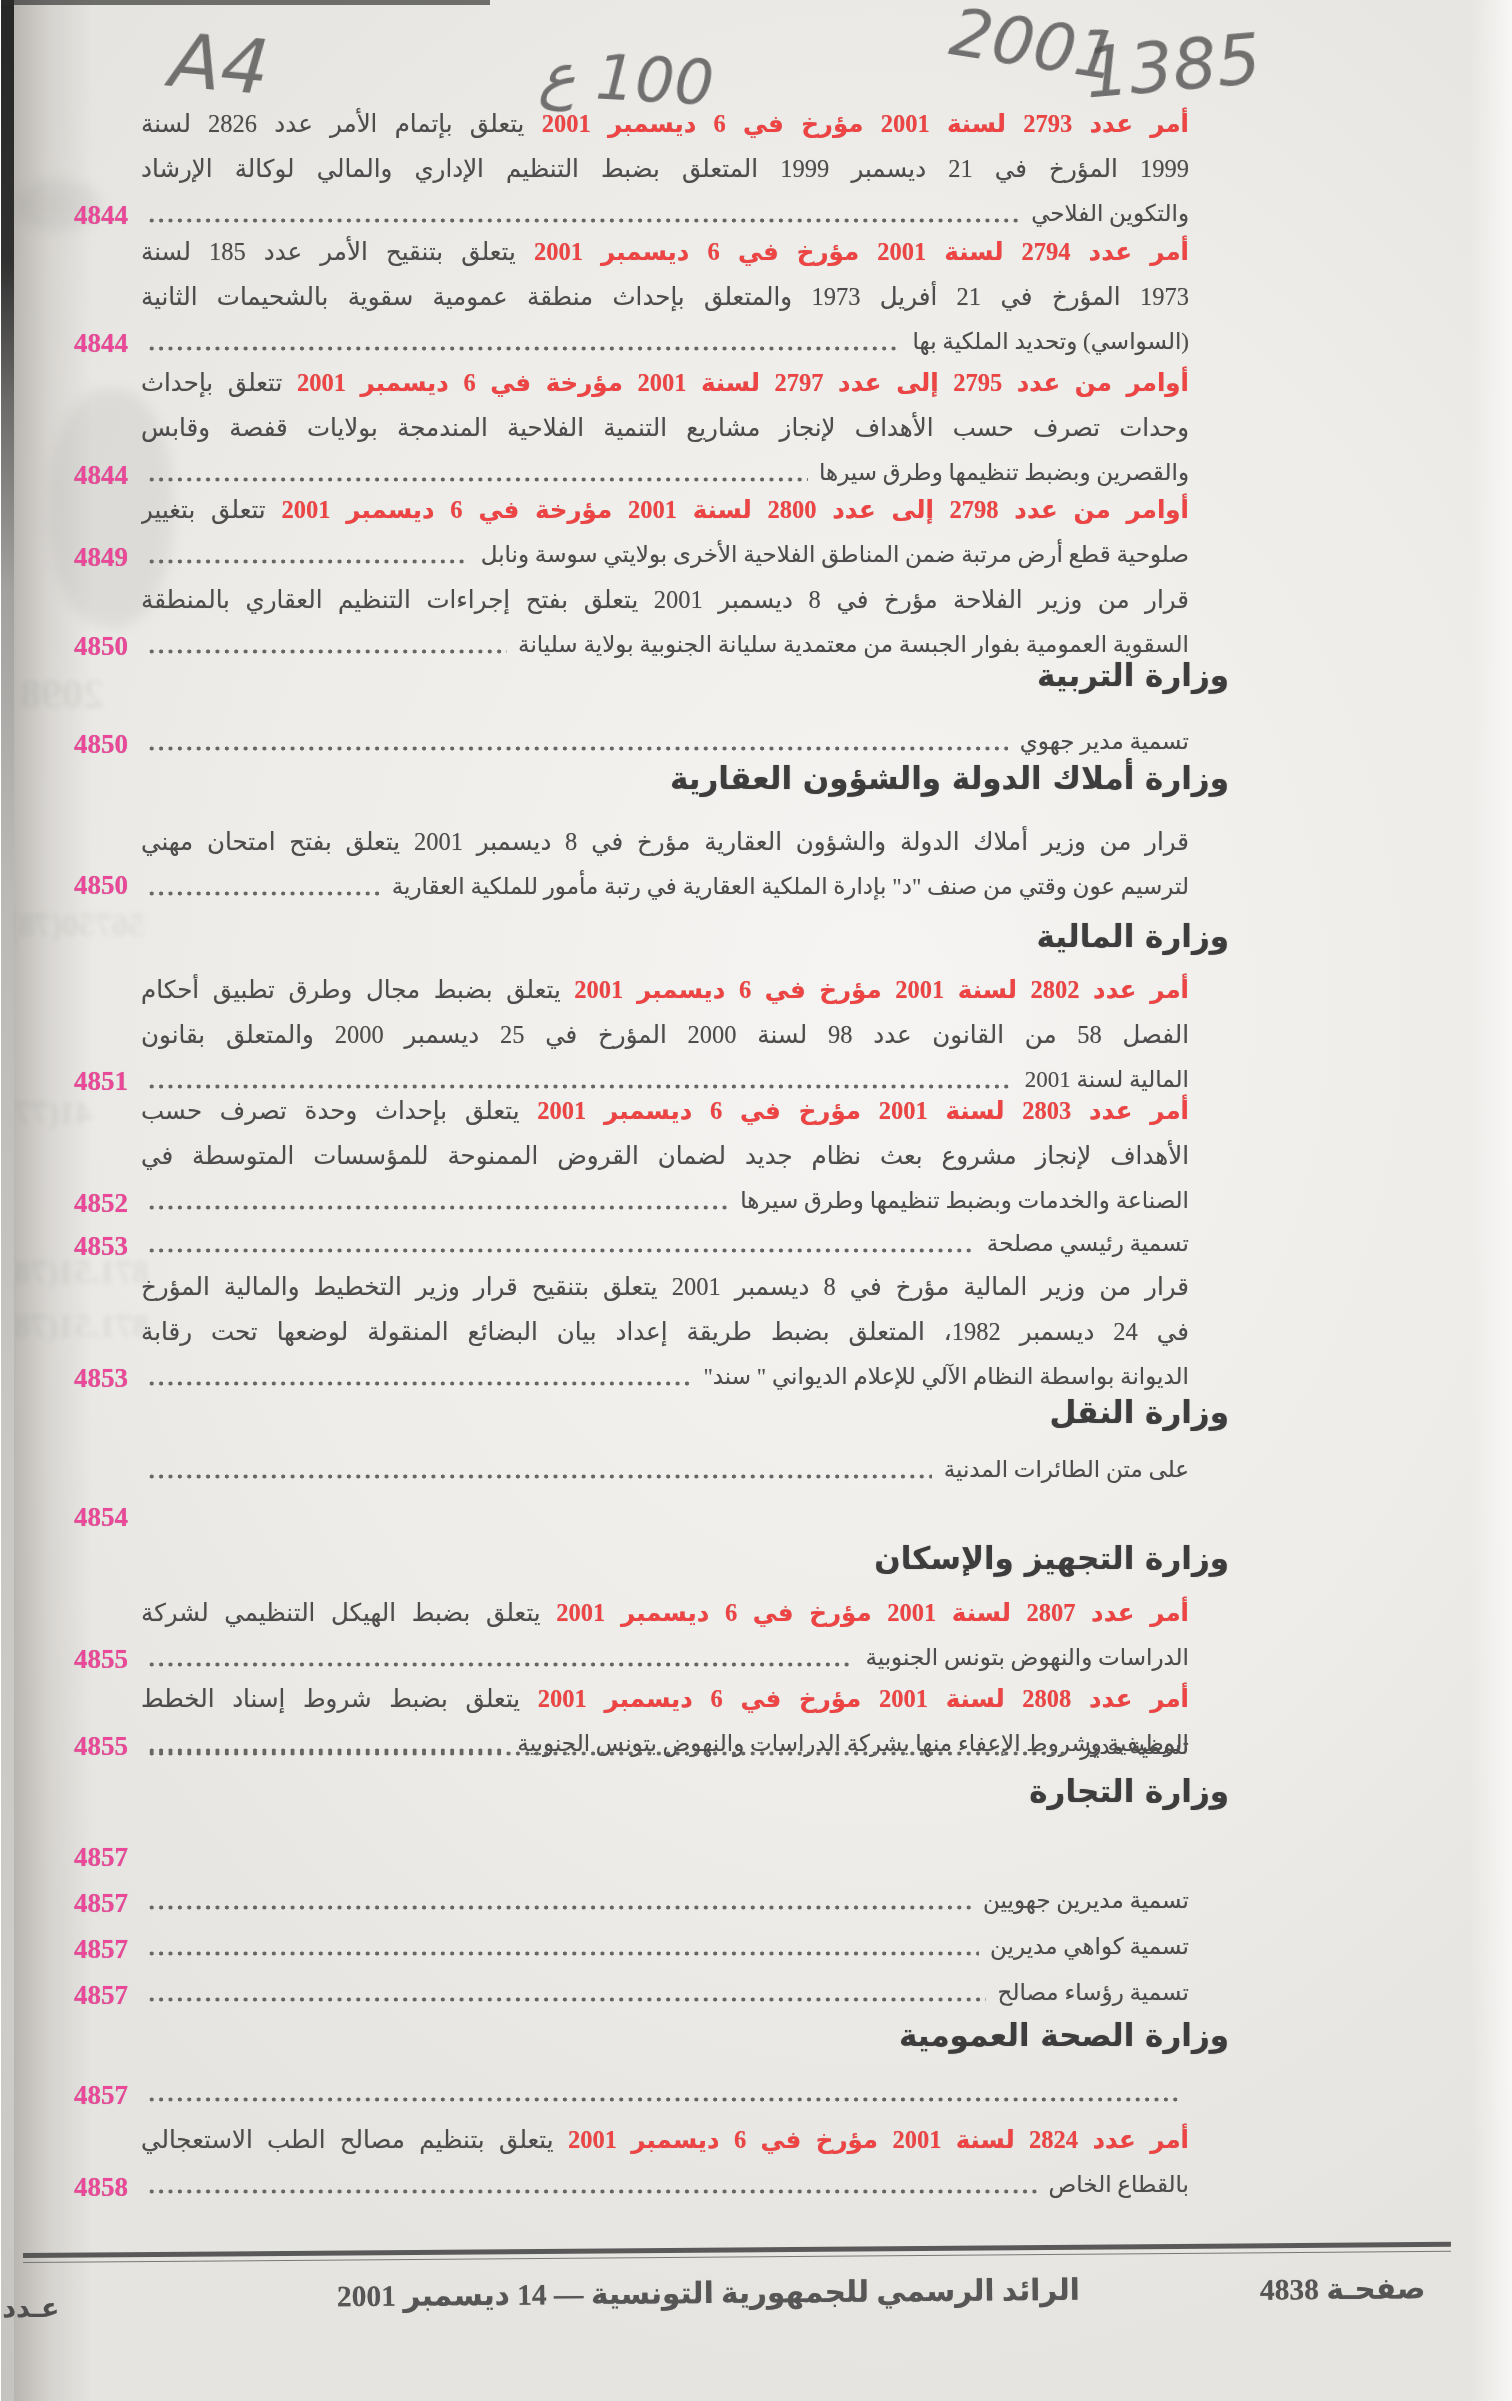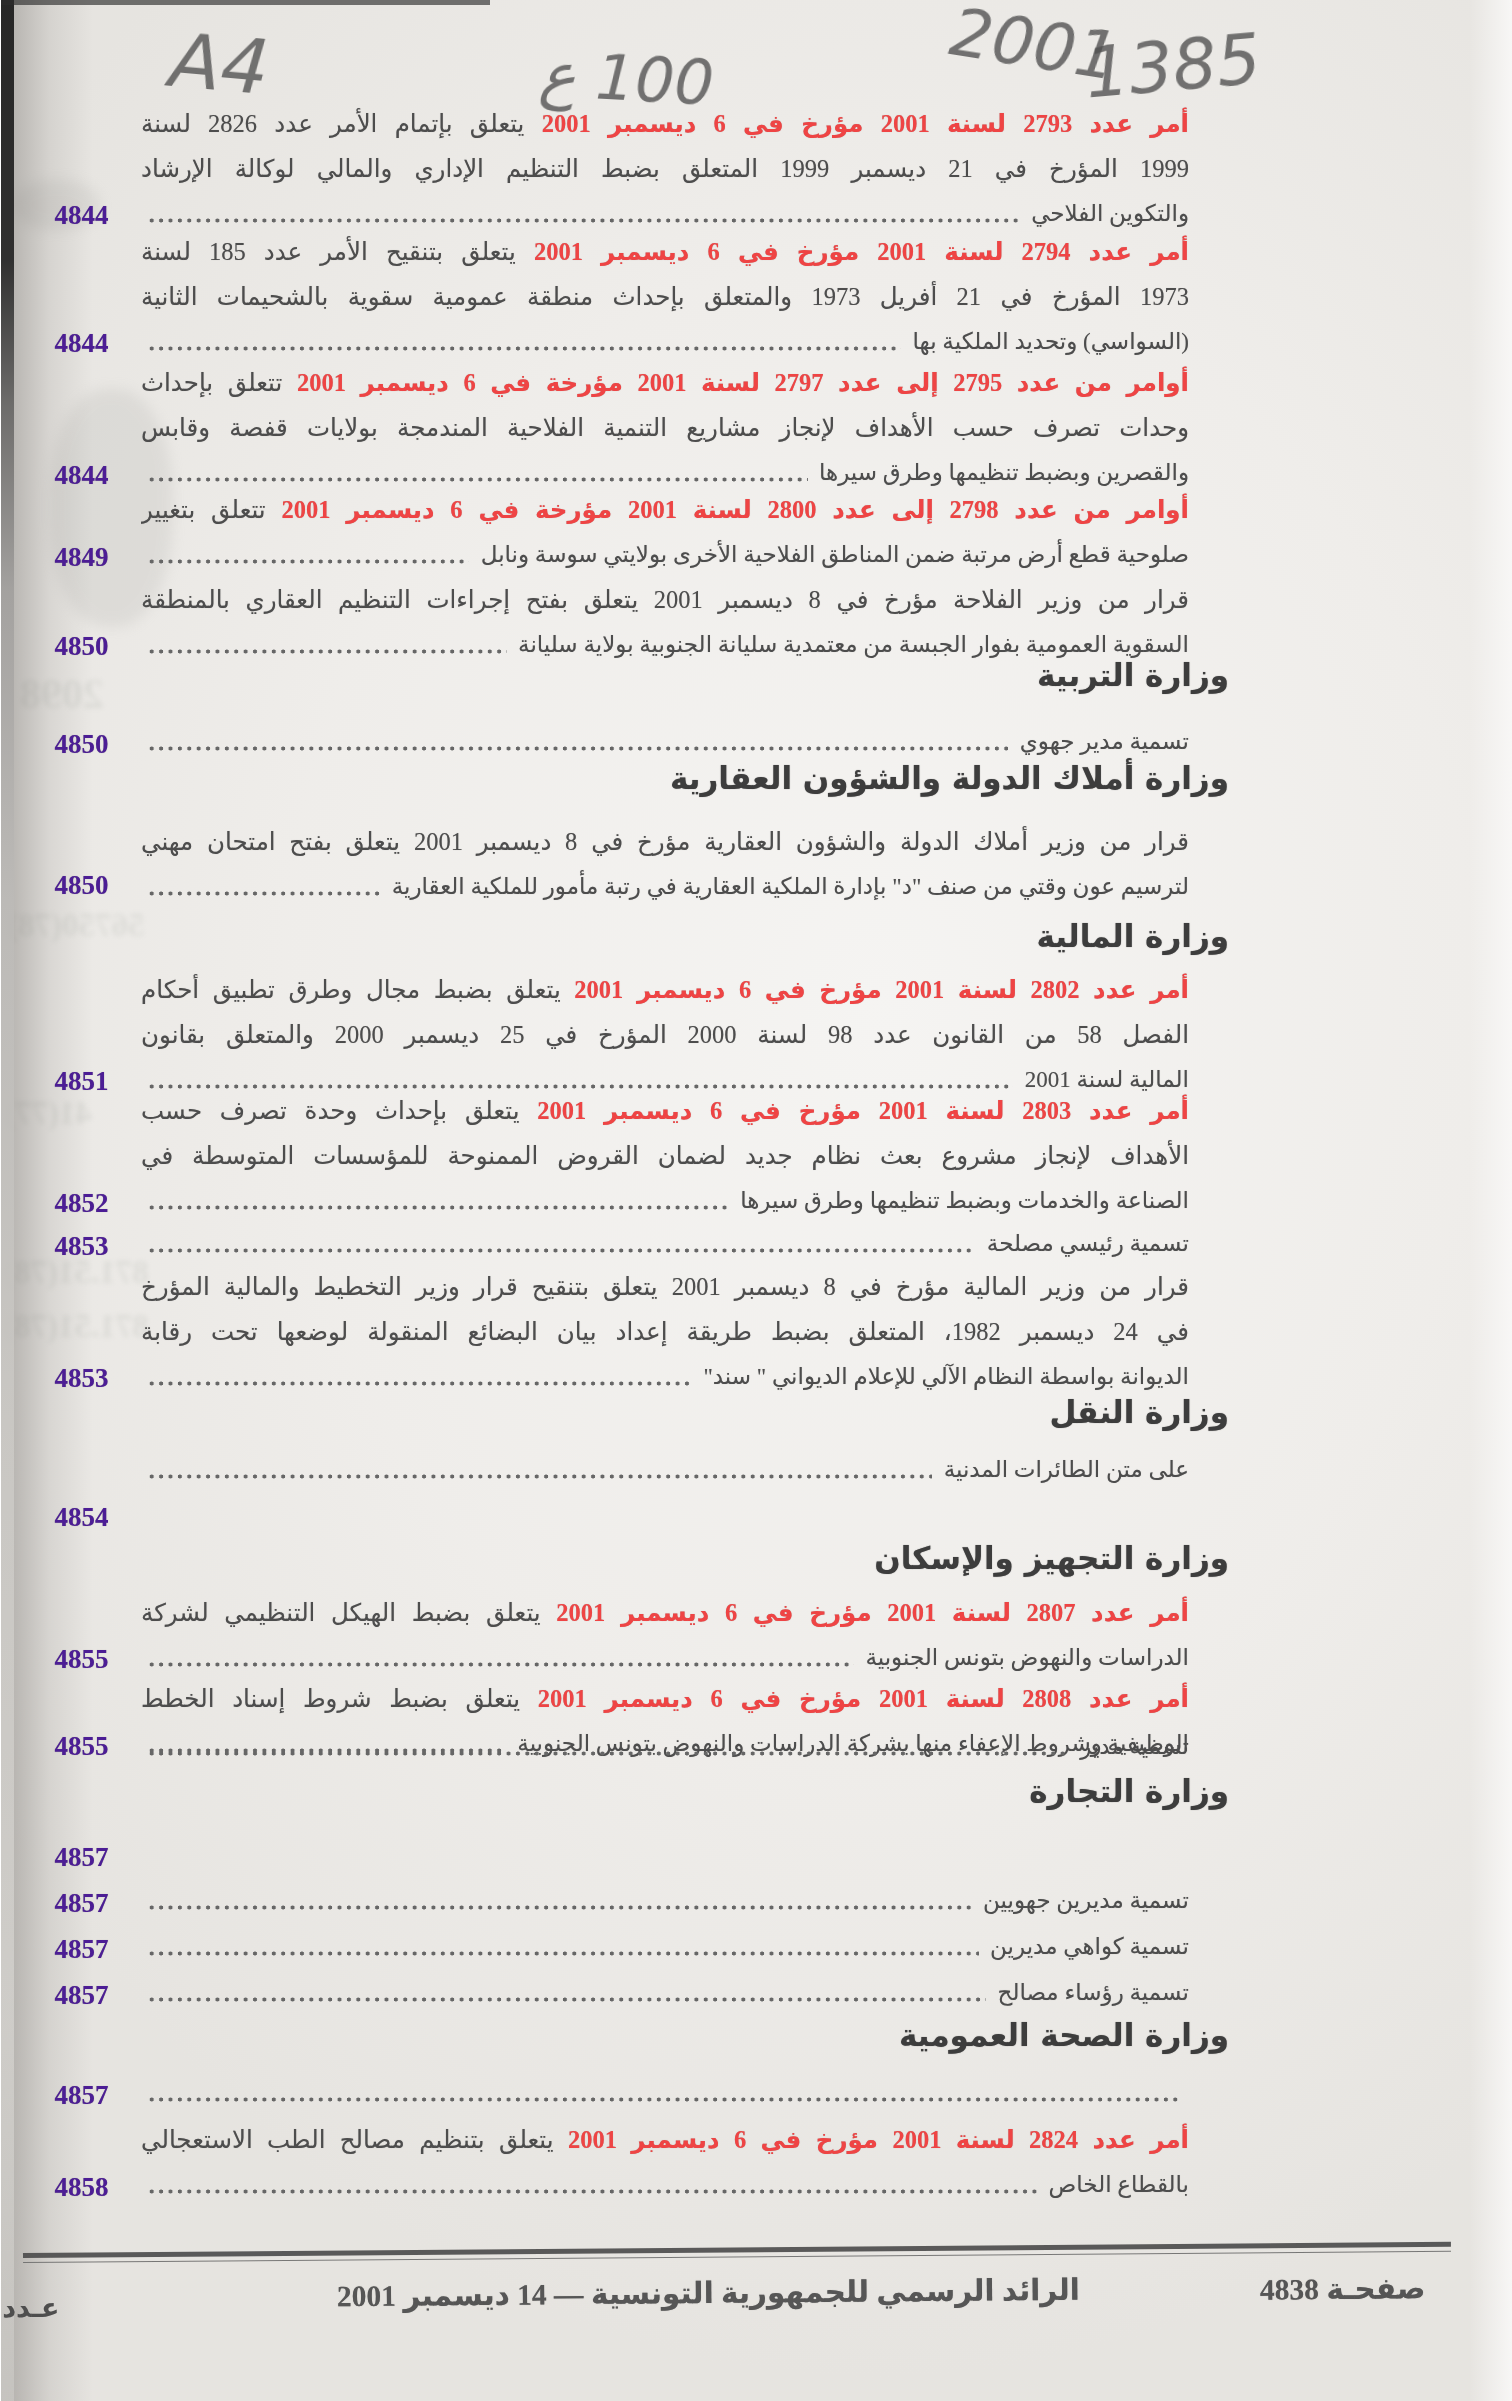--- a/index.html
+++ b/index.html
@@ -34,22 +34,22 @@
       text-align:justify;text-align-last:justify;-moz-text-align-last:justify;
       overflow:hidden;white-space:nowrap;color:#4d4d4d;
       text-shadow:0 0 0.7px rgba(90,90,90,.45);}
   .lastln{display:flex;direction:rtl;align-items:flex-end;height:45px;overflow:hidden;
       font-size:23px;text-align:right;text-align-last:right;}
   .lastln .t{white-space:nowrap;line-height:45px;color:#4d4d4d;text-shadow:0 0 0.7px rgba(90,90,90,.45);}
   .b{font-weight:bold;color:#ef4444;}
   .dots{flex:1 1 auto;min-width:19px;height:10px;margin:0 11.5px 10.8px 5.8px;align-self:flex-end;
       background-image:radial-gradient(circle,#666 1.8px,rgba(0,0,0,0) 2.4px);
       background-size:9.4px 9.4px;background-repeat:repeat-x;background-position:left bottom;}
-  .pg{position:absolute;left:42px;width:79px;z-index:4;line-height:45px;
-      font-weight:bold;font-size:27px;color:#4c1d95;text-align:center;
+  .pg{position:absolute;left:49px;width:79px;z-index:4;line-height:45px;
+      font-weight:bold;font-size:27px;color:#ec4899;text-align:right;
       font-family:"Liberation Serif",serif;text-shadow:0 0 0.7px rgba(70,70,70,.5);}
   .sec{position:absolute;right:-40px;z-index:4;direction:rtl;white-space:nowrap;
       font-family:"DejaVu Sans",sans-serif;font-weight:bold;font-size:31px;line-height:43px;
       color:#3d3d3d;text-shadow:0 0 1px rgba(70,70,70,.65);}
   
   .rule{position:absolute;left:23px;top:2253px;width:1428px;height:3.6px;z-index:4;
       border-top:5px solid #4e4e4e;border-bottom:1.4px solid #6e6e6e;
       transform:rotate(-0.45deg);transform-origin:left center;opacity:.92;}
   .f-journal{position:absolute;left:337px;top:2276px;z-index:4;direction:rtl;white-space:nowrap;
       font-weight:bold;font-size:29.5px;color:#565656;transform:rotate(-0.5deg);

